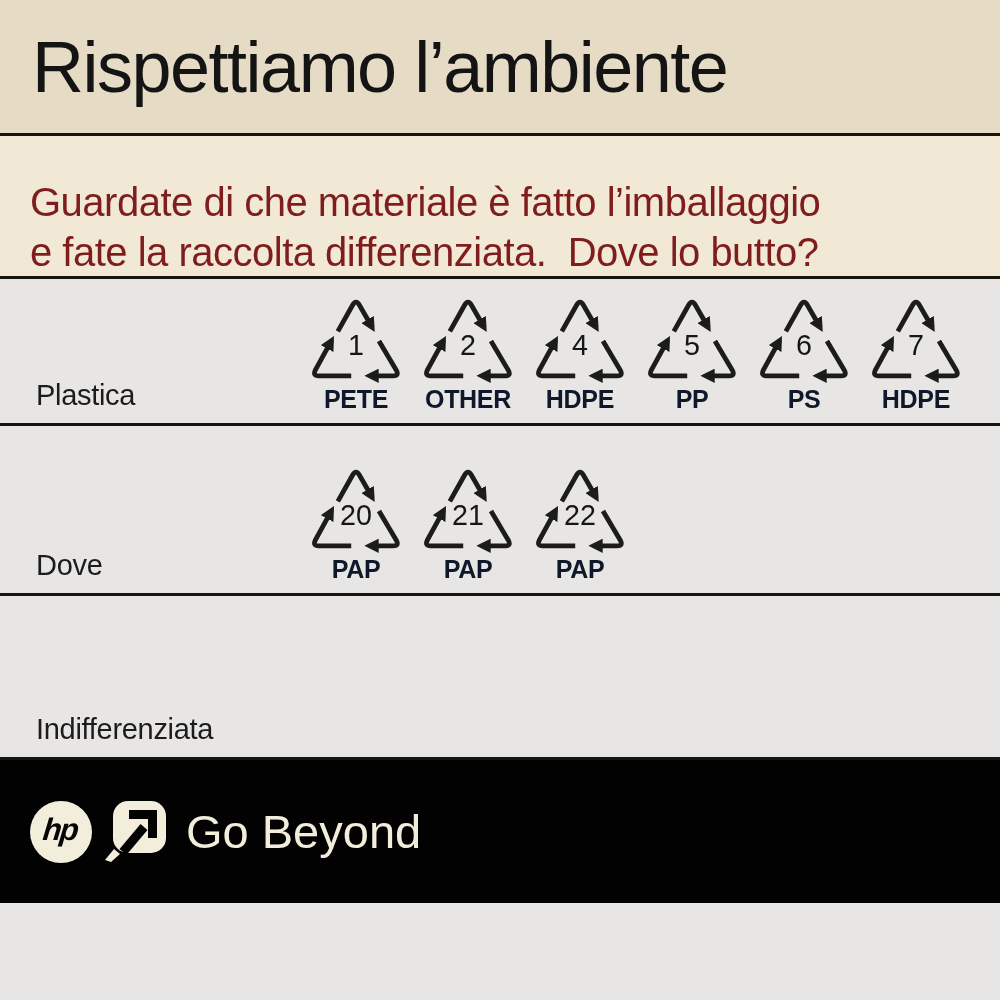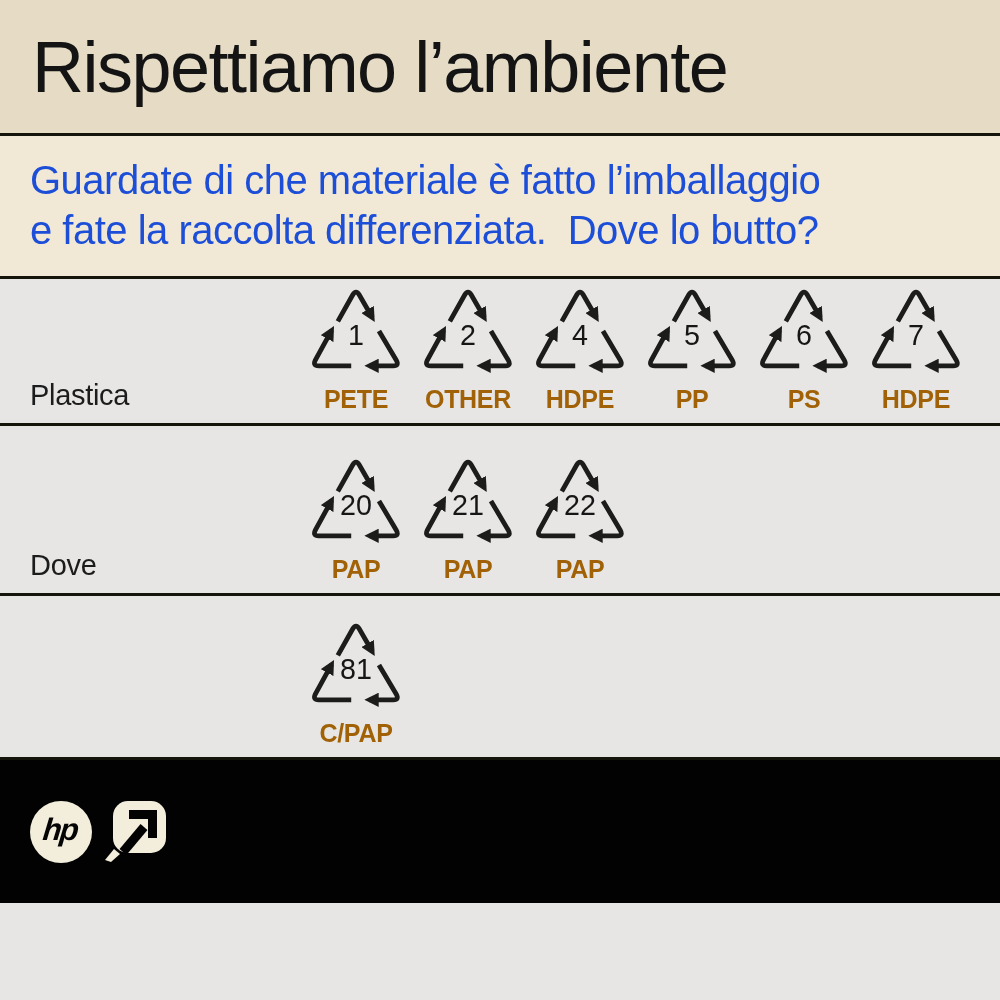--- a/index.html
+++ b/index.html
@@ -28,48 +28,48 @@
 
   
   .intro-band{
     height:143px;
     background:#f1e9d6;
     border-bottom:3px solid #15150c;
     padding:19px 30px 0 30px;
   }
   .intro-band .intro-text{
     font-size:40px;line-height:1.26;letter-spacing:-0.5px;
-    white-space:pre-wrap;color:#1d4ed8;
+    white-space:pre-wrap;color:#7f1d1d;margin-top:22px;
   }
 
   
   .row{
     position:relative;
     background:#e7e6e4;
     border-bottom:3px solid #15150c;
   }
   .row-plastica{height:147px;}
   .row-carta{height:170px;}
   .row-indifferenziata{height:164px;}
   .row-label{
-    position:absolute;left:30px;bottom:11px;
+    position:absolute;left:36px;bottom:11px;
     font-size:29px;color:#1c1c1c;letter-spacing:-0.3px;
   }
   .symbols{
     position:absolute;left:300px;bottom:9px;
     display:flex;align-items:flex-end;
   }
   .symbol-cell{
     width:112px;
     display:flex;flex-direction:column;align-items:center;
   }
   .symbol-cell svg.tri{width:96px;height:88px;display:block;}
   .symbol-material{
     font-size:25px;font-weight:700;letter-spacing:-0.3px;
-    margin-top:12px;color:#a16207;white-space:nowrap;
+    margin-top:2px;color:#0f172a;white-space:nowrap;
   }
 
   
   .note-band{
     height:94px;
     background:#eaeae8;
     padding:20px 28px 0 28px;
   }
   .note-band .note-text{
     font-size:25px;line-height:1.48;letter-spacing:-0.2px;
@@ -198,38 +198,31 @@
             <svg class="tri" viewBox="0 0 100 92">
               <use href="#tri-sym"></use>
               <text x="50" y="63" text-anchor="middle" font-size="30" fill="#161616" font-family="Liberation Sans, sans-serif">22</text>
             </svg>
             <div class="symbol-material">PAP</div>
           </div>
         </div>
   </section>
 
   <section class="row row-indifferenziata">
-    <div class="symbols">
-          <div class="symbol-cell">
-            <svg class="tri" viewBox="0 0 100 92">
-              <use href="#tri-sym"></use>
-              <text x="50" y="63" text-anchor="middle" font-size="30" fill="#161616" font-family="Liberation Sans, sans-serif">81</text>
-            </svg>
-            <div class="symbol-material">C/PAP</div>
-          </div>
-        </div>
+    <div class="row-label">Indifferenziata</div>
   </section>
 </div>
 
 
   <footer class="footer">
     <div class="hp-logo-circle">
       <span>hp</span>
     </div>
     <svg class="amplify-icon" viewBox="0 0 62 61">
       <rect x="9" y="0" width="53" height="52" rx="15" fill="#f3eedb"></rect>
       <path d="M19,51 L40,26" stroke="#020202" stroke-width="9" fill="none"></path>
       <path d="M25,13.5 L48.5,13.5 L48.5,37" stroke="#020202" stroke-width="9" fill="none" stroke-linejoin="miter"></path>
       <polygon points="1,59 10,48 16,53 7,61" fill="#f3eedb"></polygon>
     </svg>
+    <div class="tagline">Go Beyond</div>
   </footer>
 
 </div>
 
 </body></html>

